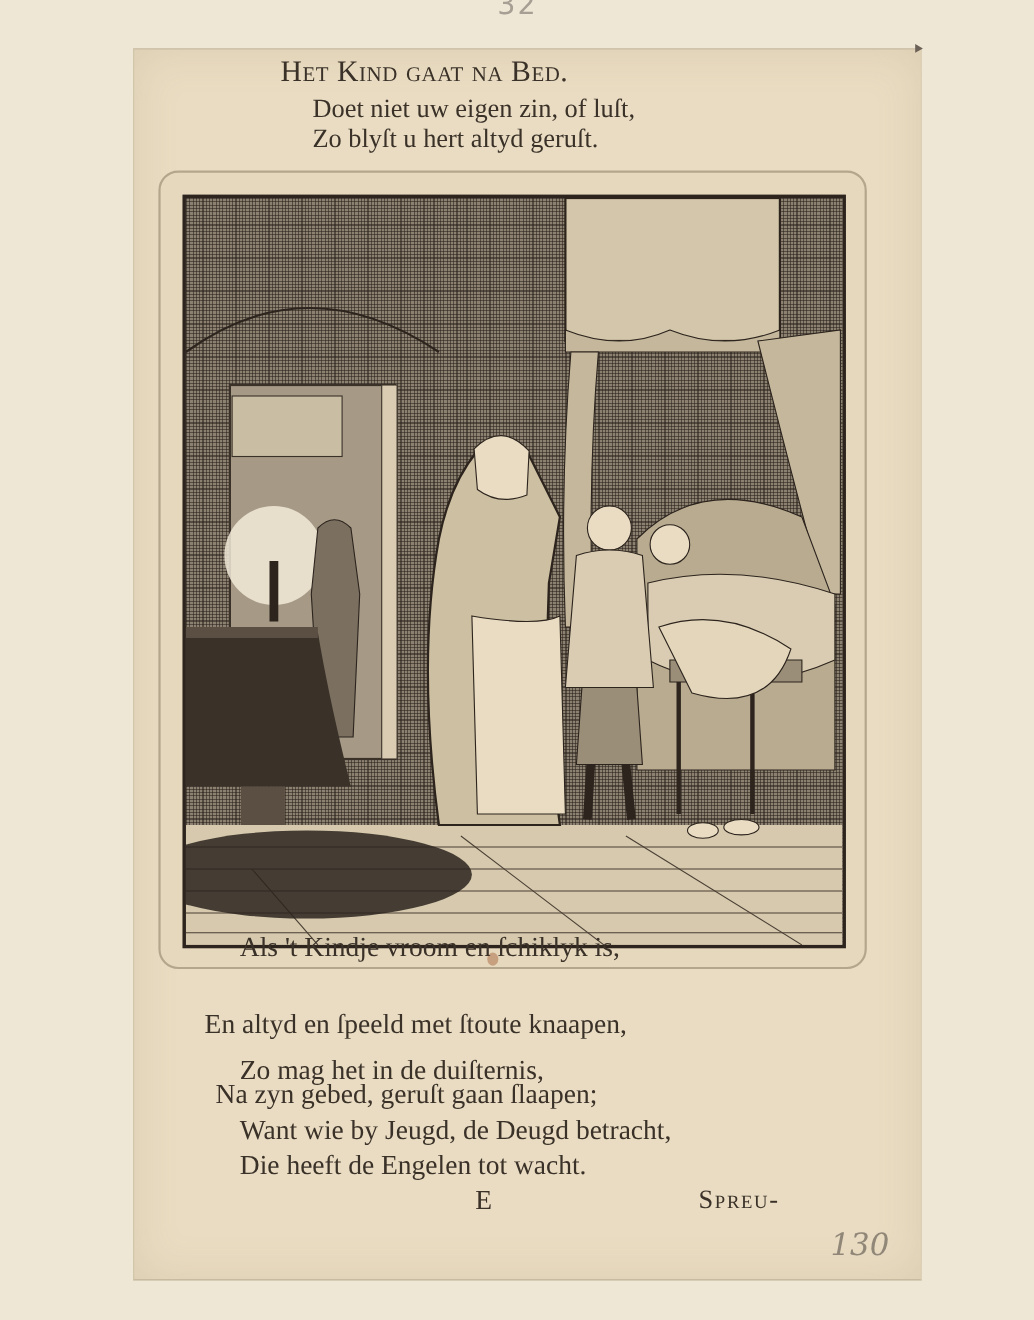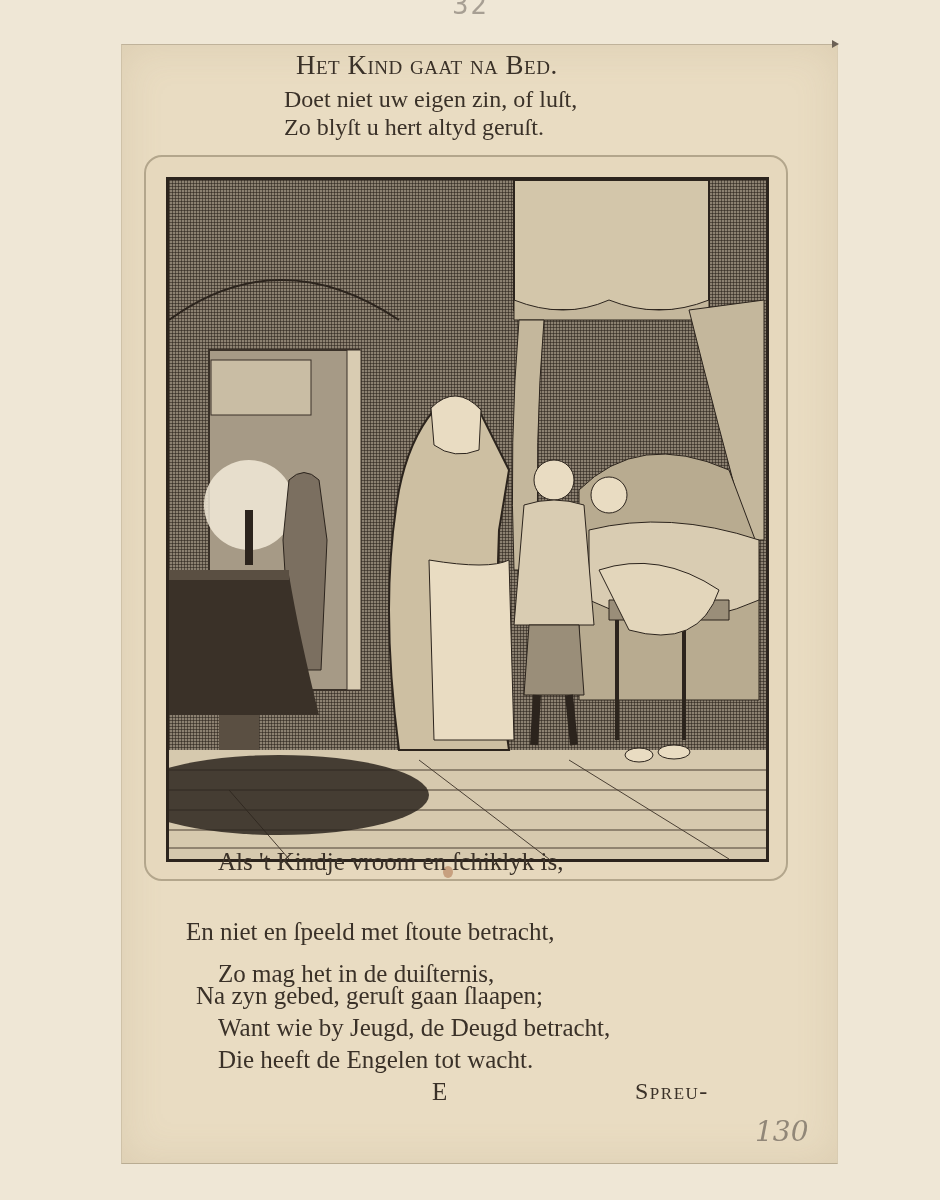--- a/index.html
+++ b/index.html
@@ -20,21 +20,21 @@
       border-top: 1px solid #bfb29a; border-left: 1px solid #cfc2a8;
       border-bottom: 1px solid #b9ac92; border-right: 1px solid #d9ccb2;
       box-shadow: inset 0 0 40px rgba(160,140,100,0.18);
     }
     .corner-mark {
       position: absolute; left: 832px; top: 40px; width: 0; height: 0;
       border-left: 7px solid #6b6156; border-top: 4px solid transparent; border-bottom: 4px solid transparent;
     }
     .title {
       position: absolute; left: 255px; top: 50px; font-size: 27px; color: #3a3128;
-      font-variant: small-caps; letter-spacing: 0.5px; white-space: nowrap; margin-left: 41px;
+      font-variant: small-caps; letter-spacing: 0.5px; white-space: nowrap;
     }
     .motto { position: absolute; left: 238px; font-size: 24px; white-space: nowrap; color: #3a3128; margin-left: 46px; }
     .motto-1 { top: 86px; }
     .motto-2 { top: 114px; }
 
     .plate-mark {
       position: absolute; left: 144px; top: 155px; width: 640px; height: 722px;
       border: 2px solid #b3a68c; border-radius: 18px; background: #e6d8bd;
     }
     .plate {
@@ -131,21 +131,21 @@
     <line x1="368" y1="515" x2="365" y2="565" stroke="#2c241d" stroke-width="8"></line>
     <line x1="400" y1="515" x2="405" y2="565" stroke="#2c241d" stroke-width="8"></line>
 
     <ellipse cx="470" cy="575" rx="14" ry="7" fill="#e9dcc2" stroke="#2c241d"></ellipse>
     <ellipse cx="505" cy="572" rx="16" ry="7" fill="#e9dcc2" stroke="#2c241d"></ellipse>
   </svg>
 </div>
 <div class="stain"></div>
 
 <div class="verse v1">Als 't Kindje vroom en ſchiklyk is,</div>
-<div class="verse v2">En niet en ſpeeld met ſtoute betracht,</div>
+<div class="verse v2">En altyd en ſpeeld met ſtoute knaapen,</div>
 <div class="verse v3">Zo mag het in de duiſternis,</div>
 <div class="verse v4">Na zyn gebed, geruſt gaan ſlaapen;</div>
 <div class="verse v5">Want wie by Jeugd, de Deugd betracht,</div>
 <div class="verse v6">Die heeft de Engelen tot wacht.</div>
 
 <div class="catch-sig">E</div>
 <div class="catch-word">Spreu-</div>
 <div class="folio">130</div>
 
 </body></html>

